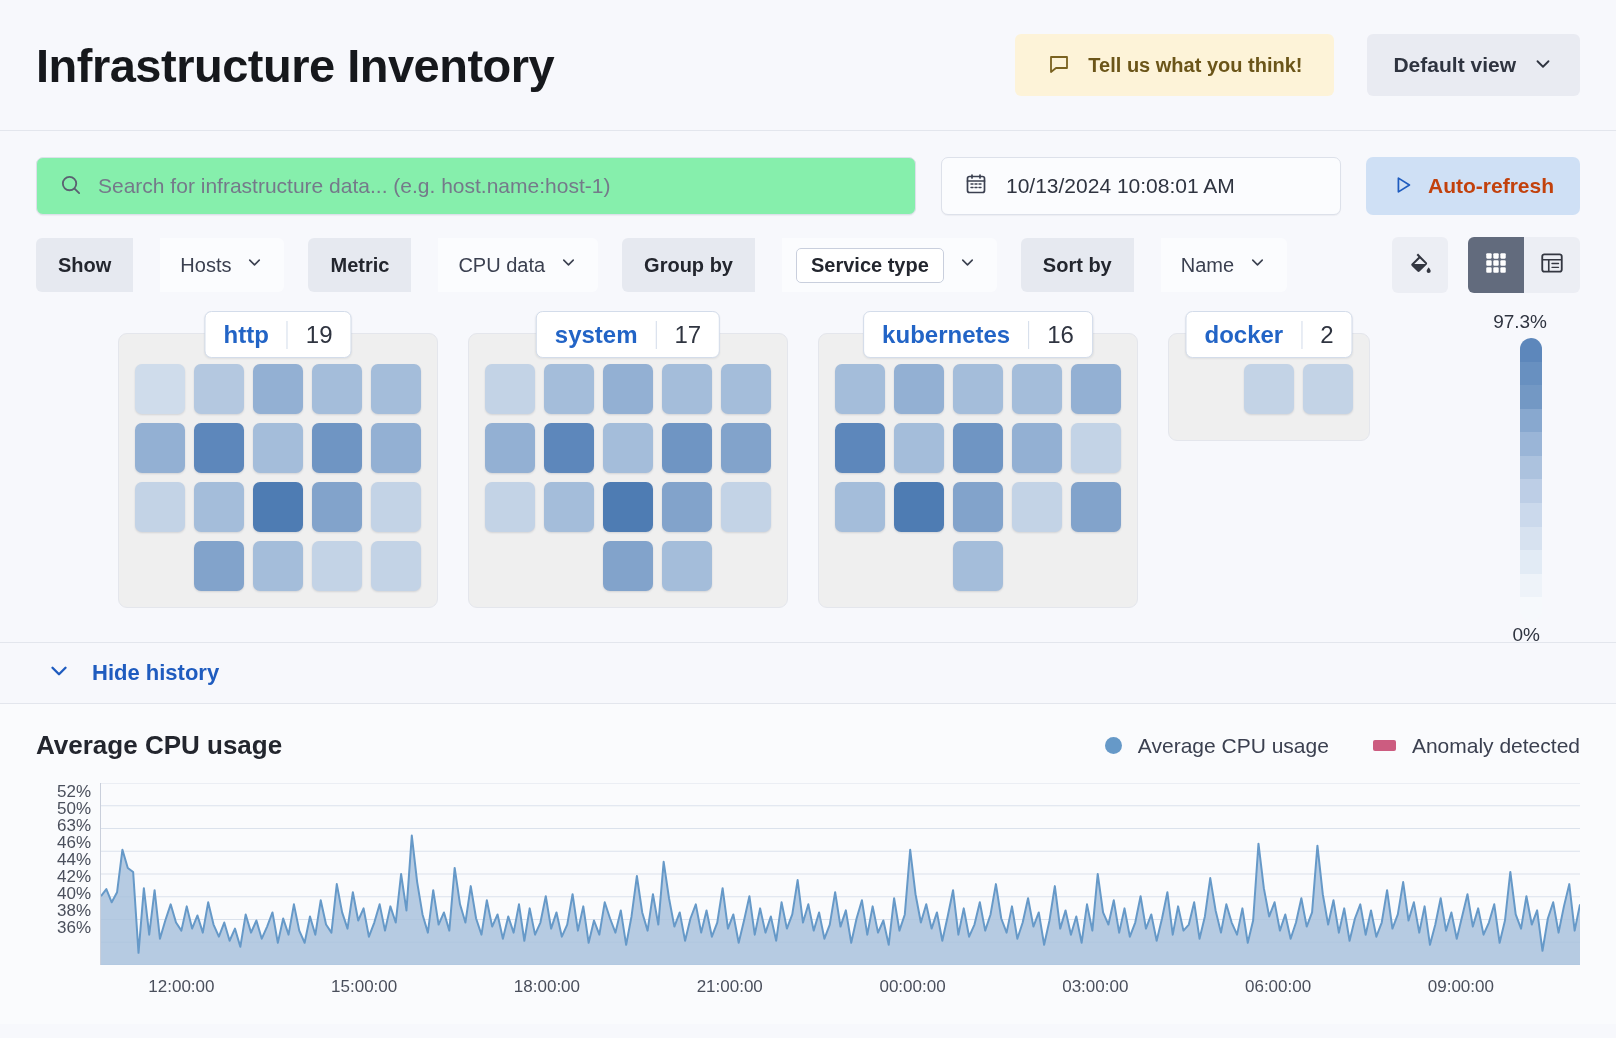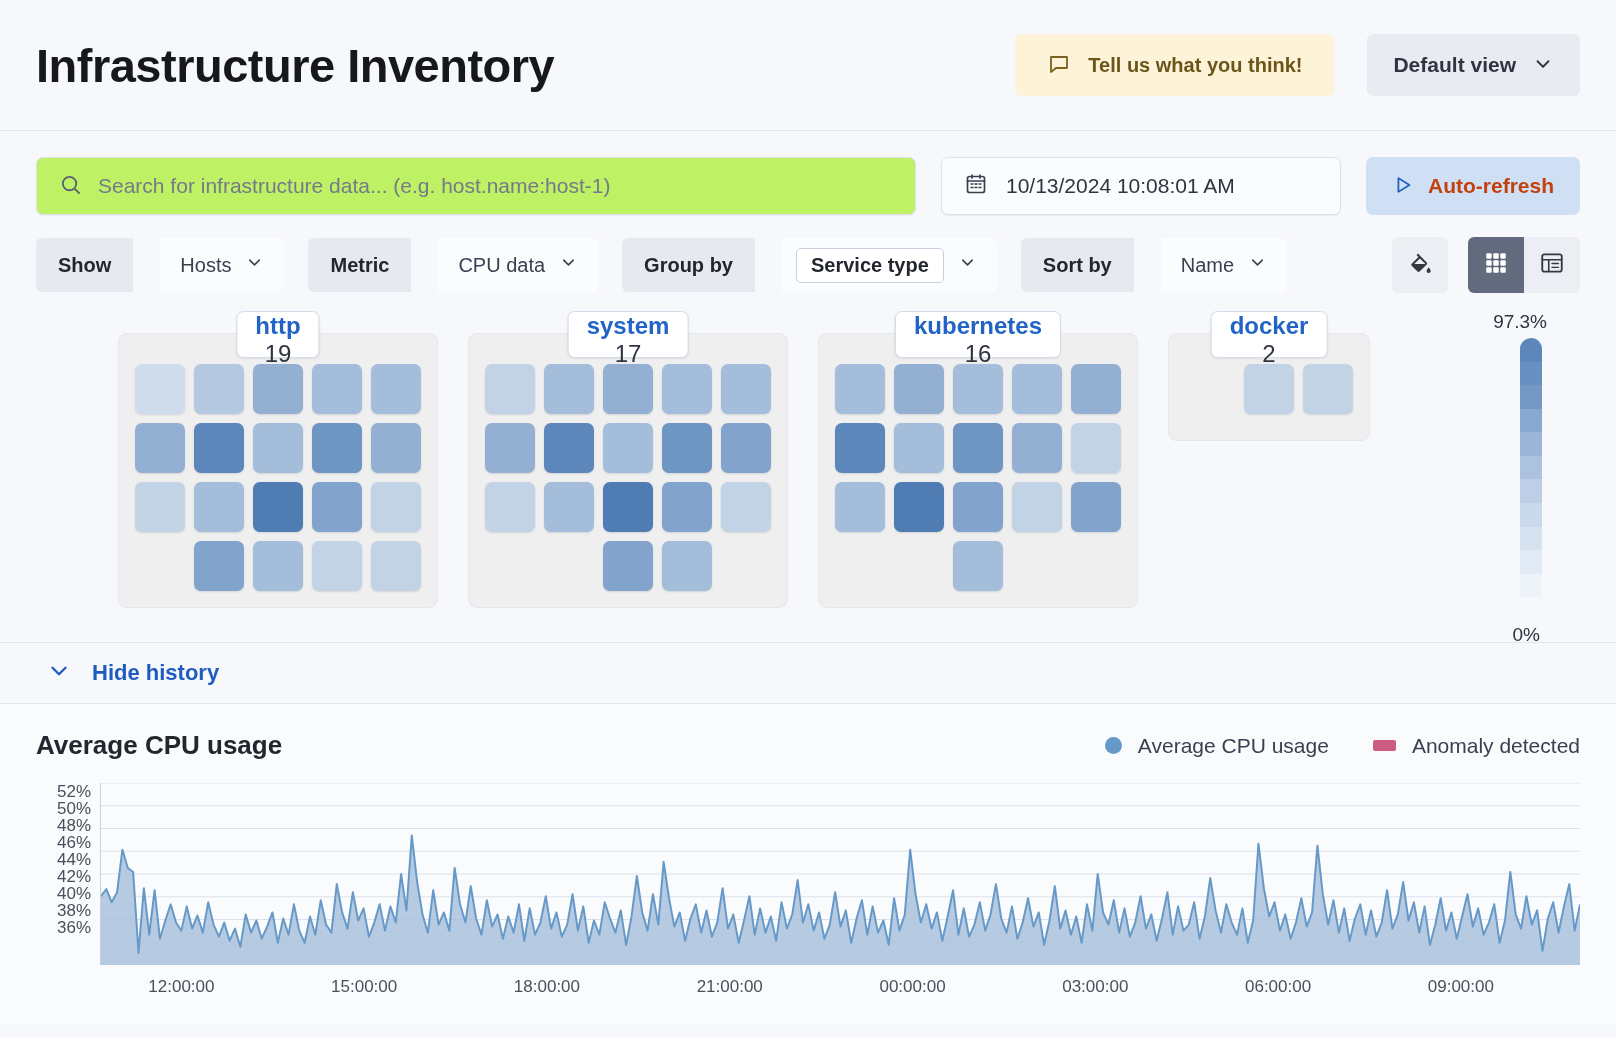--- a/index.html
+++ b/index.html
@@ -35,21 +35,21 @@
     background: #e9ebf2; border: none; border-radius: 6px;
     height: 62px; display: flex; align-items: center; gap: 16px;
     padding: 0 26px; cursor: pointer;
   }
   .view-btn .lbl { color: #2f3440; font-size: 21px; font-weight: 700; }
 
   
   .toolbar { padding: 26px 36px 0 36px; }
   .toolbar-row1 { display: flex; align-items: center; gap: 25px; }
   .search-box {
-    flex: 1; height: 58px; background: #bef264;
+    flex: 1; height: 58px; background: #86efac;
     border: 1px solid #dde1ea; border-radius: 7px;
     display: flex; align-items: center; gap: 16px; padding: 0 22px;
     box-shadow: 0 1px 1px rgba(30,40,60,.05);
   }
   .search-box .ph { color: #75798a; font-size: 21px; }
   .date-box {
     width: 400px; height: 58px; background: #fbfcfe;
     border: 1px solid #dde1ea; border-radius: 7px;
     display: flex; align-items: center; gap: 18px; padding: 0 22px;
     box-shadow: 0 1px 1px rgba(30,40,60,.05);
@@ -95,21 +95,20 @@
   .group { position: relative; }
   .group-card {
     background: #efefef; border: 1px solid #e4e6ec; border-radius: 9px;
     padding: 30px 16px 16px 16px;
   }
   .group-badge {
     position: absolute; top: -22px; left: 50%; transform: translateX(-50%);
     background: #fff; border: 1px solid #d3dcea; border-radius: 7px;
     height: 47px; display: flex; align-items: center; z-index: 3; white-space: nowrap;
     box-shadow: 0 1px 2px rgba(30,40,60,.07);
-    flex-direction: column;
   }
   .group-badge .gname { color: #2264c6; font-size: 24px; font-weight: 700; padding: 0 18px; }
   .group-badge .gdiv { width: 1px; height: 28px; background: #d3dcea; }
   .group-badge .gcount { color: #2f3440; font-size: 24px; padding: 0 18px; }
   .waffle { display: flex; flex-direction: column; gap: 9px; }
   .wrow { display: flex; gap: 9px; }
   .node { width: 50px; height: 50px; border-radius: 7px; box-shadow: 0 1px 2px rgba(40,50,70,.14); }
   .node.pad { background: transparent; box-shadow: none; }
 
   .legend-scale {
@@ -469,21 +468,21 @@
         <div class="lg-item">
           <span class="lg-rect"></span>
           <span>Anomaly detected</span>
         </div>
       </div>
     </div>
     <div class="plot-wrap">
       <div class="y-axis" id="y-axis">
           <span>52%</span>
           <span>50%</span>
-          <span>48%</span>
+          <span>63%</span>
           <span>46%</span>
           <span>44%</span>
           <span>42%</span>
           <span>40%</span>
           <span>38%</span>
           <span>36%</span>
         </div>
       <div class="plot">
         <svg id="chart-svg" width="100%" height="182" viewBox="0 0 1450 182" preserveAspectRatio="none">
             <line x1="0" y1="0.0" x2="1450" y2="0.0" stroke="#dbe2ec" stroke-width="1"></line>

